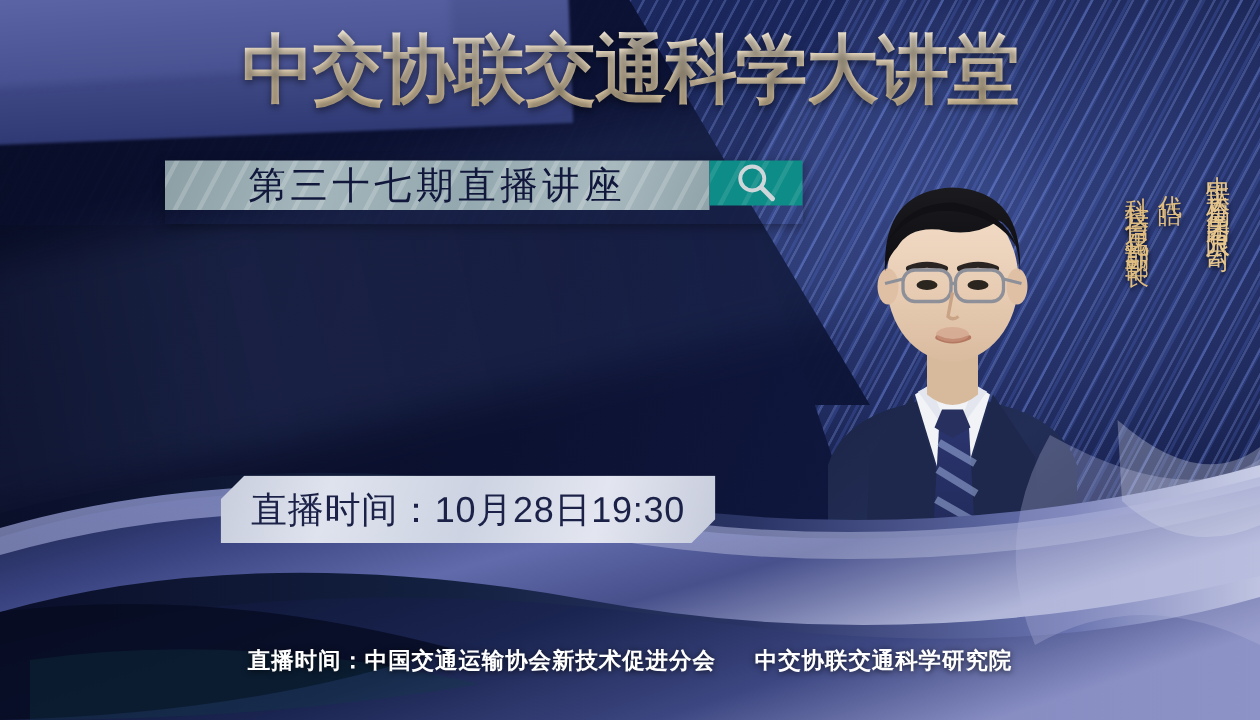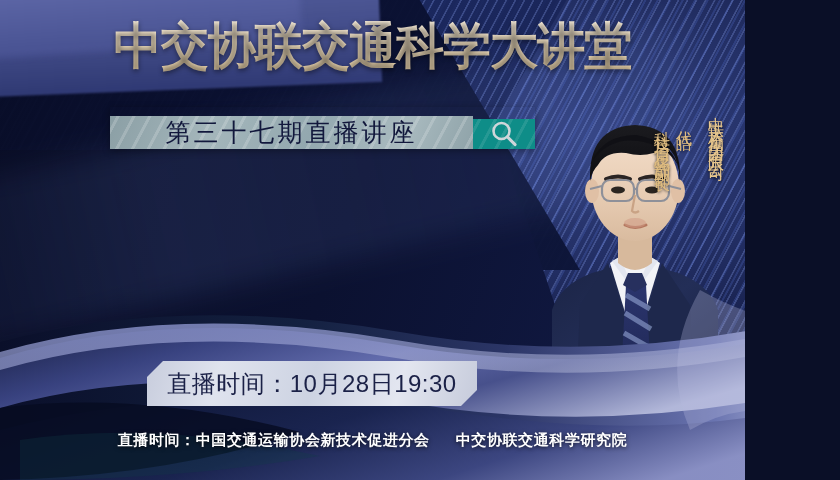--- a/index.html
+++ b/index.html
@@ -1,19 +1,19 @@
 <!DOCTYPE html>
 <html><head>
 <meta charset="utf-8">
 <style>
   html,body{margin:0;padding:0;background:#0a0f27;}
   *{box-sizing:border-box;}
   #poster{
     position:relative;
-    width:745px;height:480px;
+    width:840px;height:480px;
     overflow:hidden;
     font-family:"Liberation Sans","DejaVu Sans",sans-serif;
     background:#701a75;
   }
 
   
   .bg-base{
     position:absolute;inset:0;
     background:
       radial-gradient(ellipse 700px 380px at 78% 28%, #31407f 0%, #222e63 35%, #141c46 62%, #0b1132 100%),
@@ -103,21 +103,21 @@
     transform:scaleX(.96);
     text-shadow:0 2px 5px rgba(0,0,0,.45);
     white-space:nowrap;
     font-family:"DejaVu Sans","Liberation Sans",sans-serif;
   }
 
   
   .searchbar{
     position:absolute;left:110px;top:107px;
     width:425px;height:42px;
-    display:flex;align-items:flex-end;
+    display:flex;align-items:flex-start;
     box-shadow:0 2px 7px rgba(0,0,0,.35);
   }
   .searchbar-field{
     position:relative;flex:1;
     background:linear-gradient(110deg,#8b9fa5 0%,#a4b6bb 28%,#93a8af 55%,#a9babf 80%,#8fa3a9 100%);
     display:flex;align-items:center;justify-content:center;
     overflow:hidden;
   }
   .searchbar-field::after{
     content:"";position:absolute;inset:0;
@@ -162,21 +162,20 @@
   .lecture-title .l2{display:block;}
 
   
   .time-badge{
     position:absolute;left:147px;top:317px;
     height:45px;width:330px;
     display:flex;align-items:center;justify-content:center;
     background:linear-gradient(105deg,#c8cddd 0%,#dfe3ee 22%,#cdd3e2 50%,#e3e6f0 76%,#c6cbdb 100%);
     clip-path:polygon(16px 0, 100% 0, 100% calc(100% - 16px), calc(100% - 16px) 100%, 0 100%, 0 16px);
     box-shadow:0 3px 9px rgba(0,0,0,.4);
-    margin-top:44px;
   }
   .time-badge-text{
     font-size:24px;color:#1b2147;font-weight:400;letter-spacing:.5px;
     white-space:nowrap;
   }
 
   
   .speaker-block{
     position:absolute;right:18px;top:104px;
     display:flex;flex-direction:row;gap:10px;

